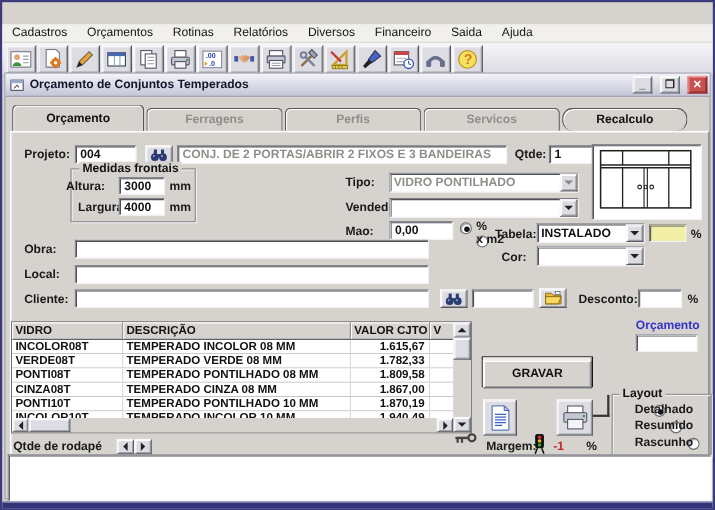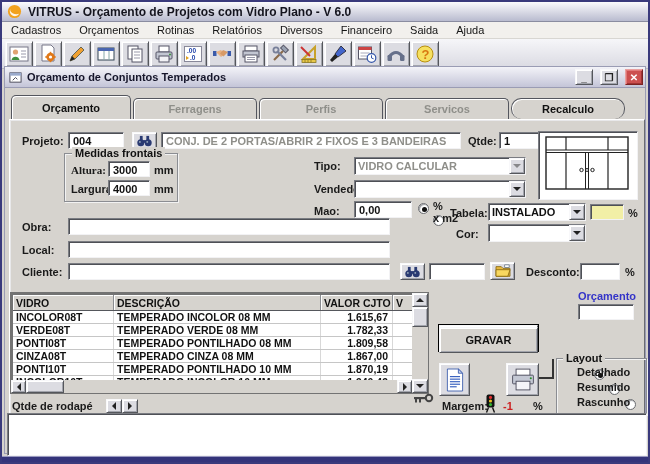--- a/index.html
+++ b/index.html
@@ -79,49 +79,40 @@
   .tri-left { width:0; height:0; border-top:4px solid transparent; border-bottom:4px solid transparent; border-right:4px solid #222; }
   .tri-right { width:0; height:0; border-top:4px solid transparent; border-bottom:4px solid transparent; border-left:4px solid #222; }
   .dis-tri { opacity:.45; }
 
   
   .radio { width:11px; height:11px; border-radius:50%; background:#fff;
     border:1px solid #6a6c70; box-shadow: inset 1px 1px 1px #9a9ca0; display:inline-block; position:relative; }
   .radio.sel::after { content:""; position:absolute; left:3px; top:3px; width:5px; height:5px; border-radius:50%; background:#101010; }
 
   
-  #grid { left:8px; top:290px; width:419px; height:102px; border:3px solid #737373; background:#fff; overflow:hidden; }
+  #grid { left:8px; top:290px; width:419px; height:102px; border:1px solid #737373; background:#fff; overflow:hidden; }
   .ghead { display:flex; height:16px; background:#d6d3ce; border-bottom:1px solid #55575c; }
   .ghead .hc { font-size:10.5px; font-weight:bold; padding:2px 0 0 3px; border-right:1px solid #8a8c90; box-shadow: inset 1px 1px 0 #fff; white-space:nowrap; overflow:hidden; }
   .grows { height:72px; overflow:hidden; }
   .grow { display:flex; height:13px; border-bottom:1px solid #c6c6c6; background:#fff; }
   .grow .c { font-size:10.5px; font-weight:bold; padding:0 0 0 3px; border-right:1px solid #d8d8d8; white-space:nowrap; overflow:hidden; }
   .c.num { text-align:right; padding-right:4px; }
   .sb { background:#d6d3ce; }
   .sbtn { display:flex; align-items:center; justify-content:center; }
 
   .blue { color:#3434c8; }
   .red { color:#cc2222; }
   svg { display:block; }
 </style>
 </head>
 <body>
 
 <div id="canvas">
 
   
-  <div id="titlebar" class="abs">
-    <span>
-      <svg width="15" height="15" viewBox="0 0 16 16">
-          <circle cx="8" cy="8" r="7" fill="#f2a21e"></circle>
-          <path d="M3.5,5 a5.5,5.5 0 0 0 9.5,5.5 A7,5 0 0 1 3.5,5 z" fill="#fff" opacity="0.9"></path>
-        </svg>
-    </span>
-    <span class="t">VITRUS - Orçamento de Projetos com Vidro Plano - V 6.0</span>
-  </div>
 
   
   <div id="menubar" class="abs">
     <span class="mi">Cadastros</span>
     <span class="mi">Orçamentos</span>
     <span class="mi">Rotinas</span>
     <span class="mi">Relatórios</span>
     <span class="mi">Diversos</span>
     <span class="mi">Financeiro</span>
     <span class="mi">Saida</span>
@@ -346,31 +337,31 @@
       <line x1="49.5" y1="20.5" x2="49.5" y2="57" stroke="#222" stroke-width="1"></line>
       <circle cx="42.5" cy="38" r="1.7" fill="none" stroke="#222"></circle>
       <circle cx="53.5" cy="38" r="1.7" fill="none" stroke="#222"></circle>
       <rect x="46.9" y="36.5" width="2.2" height="3" fill="none" stroke="#222" stroke-width="0.8"></rect>
     </svg></span>
   </div>
 
   
   <div class="abs group" style="left:62px; top:151px; width:114px; height:49px;"></div>
   <span class="abs legend" style="left:70px; top:145px;">Medidas frontais</span>
-  <span class="abs lbl" style="left:69px; top:162px;font-family:Liberation Serif, serif;">Altura:</span>
+  <span class="abs lbl" style="left:58px; top:162px;">Altura:</span>
   <div class="abs sunk field" style="left:106px; top:159px; width:42px; height:16px;">3000</div>
   <span class="abs lbl" style="left:152px; top:162px;">mm</span>
   <span class="abs lbl" style="left:69px; top:181px;">Largura:</span>
   <div class="abs sunk field" style="left:106px; top:178px; width:42px; height:16px;">4000</div>
   <span class="abs lbl" style="left:152px; top:181px;">mm</span>
 
   
   <span class="abs lbl" style="left:312px; top:158px;">Tipo:</span>
   <div class="abs sunk combo" style="left:352px; top:155px; width:172px; height:18px;">
-    <span class="cfield dis">VIDRO CALCULAR</span>
+    <span class="cfield dis">VIDRO PONTILHADO</span>
     <span class="dropbtn raised">
         <span class="tri-down dis-tri"></span>
       </span>
   </div>
   <span class="abs lbl" style="left:312px; top:181px;">Vendedor:</span>
   <div class="abs sunk combo" style="left:352px; top:178px; width:172px; height:18px;">
     <span class="cfield"></span>
     <span class="dropbtn raised">
         <span class="tri-down"></span>
       </span>

